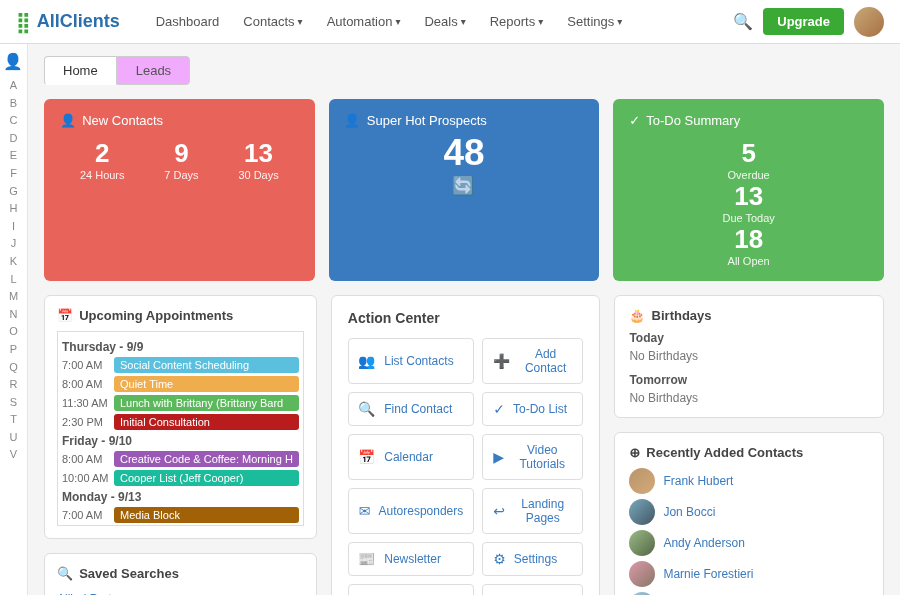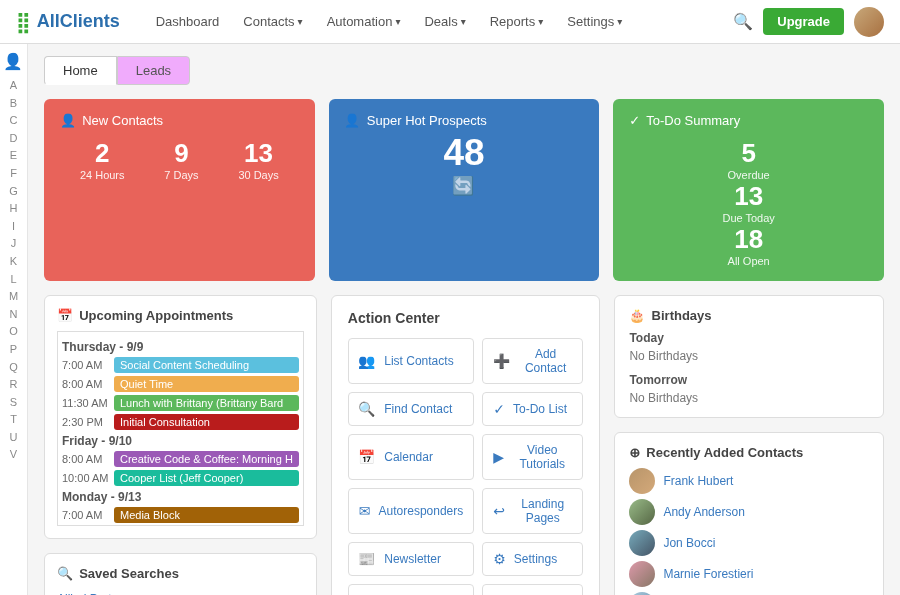--- a/index.html
+++ b/index.html
@@ -366,29 +366,29 @@
             <span>Recently Added Contacts</span>
           </div>
           <div class="contact-row">
             <div class="contact-avatar">
                 <div class="avatar-img"></div>
               </div>
             <span class="contact-name">Frank Hubert</span>
           </div>
           <div class="contact-row">
             <div class="contact-avatar">
+                <div class="avatar-img" style="background:linear-gradient(135deg,#7ab,#456);"></div>
+              </div>
+            <span class="contact-name">Jon Bocci</span>
+          </div>
+          <div class="contact-row">
+            <div class="contact-avatar">
                 <div class="avatar-img" style="background:linear-gradient(135deg,#9b8,#564);"></div>
               </div>
             <span class="contact-name">Andy Anderson</span>
-          </div>
-          <div class="contact-row">
-            <div class="contact-avatar">
-                <div class="avatar-img" style="background:linear-gradient(135deg,#7ab,#456);"></div>
-              </div>
-            <span class="contact-name">Jon Bocci</span>
           </div>
           <div class="contact-row">
             <div class="contact-avatar">
                 <div class="avatar-img" style="background:linear-gradient(135deg,#d9a,#876);"></div>
               </div>
             <span class="contact-name">Marnie Forestieri</span>
           </div>
           <div class="contact-row">
             <div class="contact-avatar">
                 <div class="avatar-img" style="background:linear-gradient(135deg,#acd,#68a);"></div>

